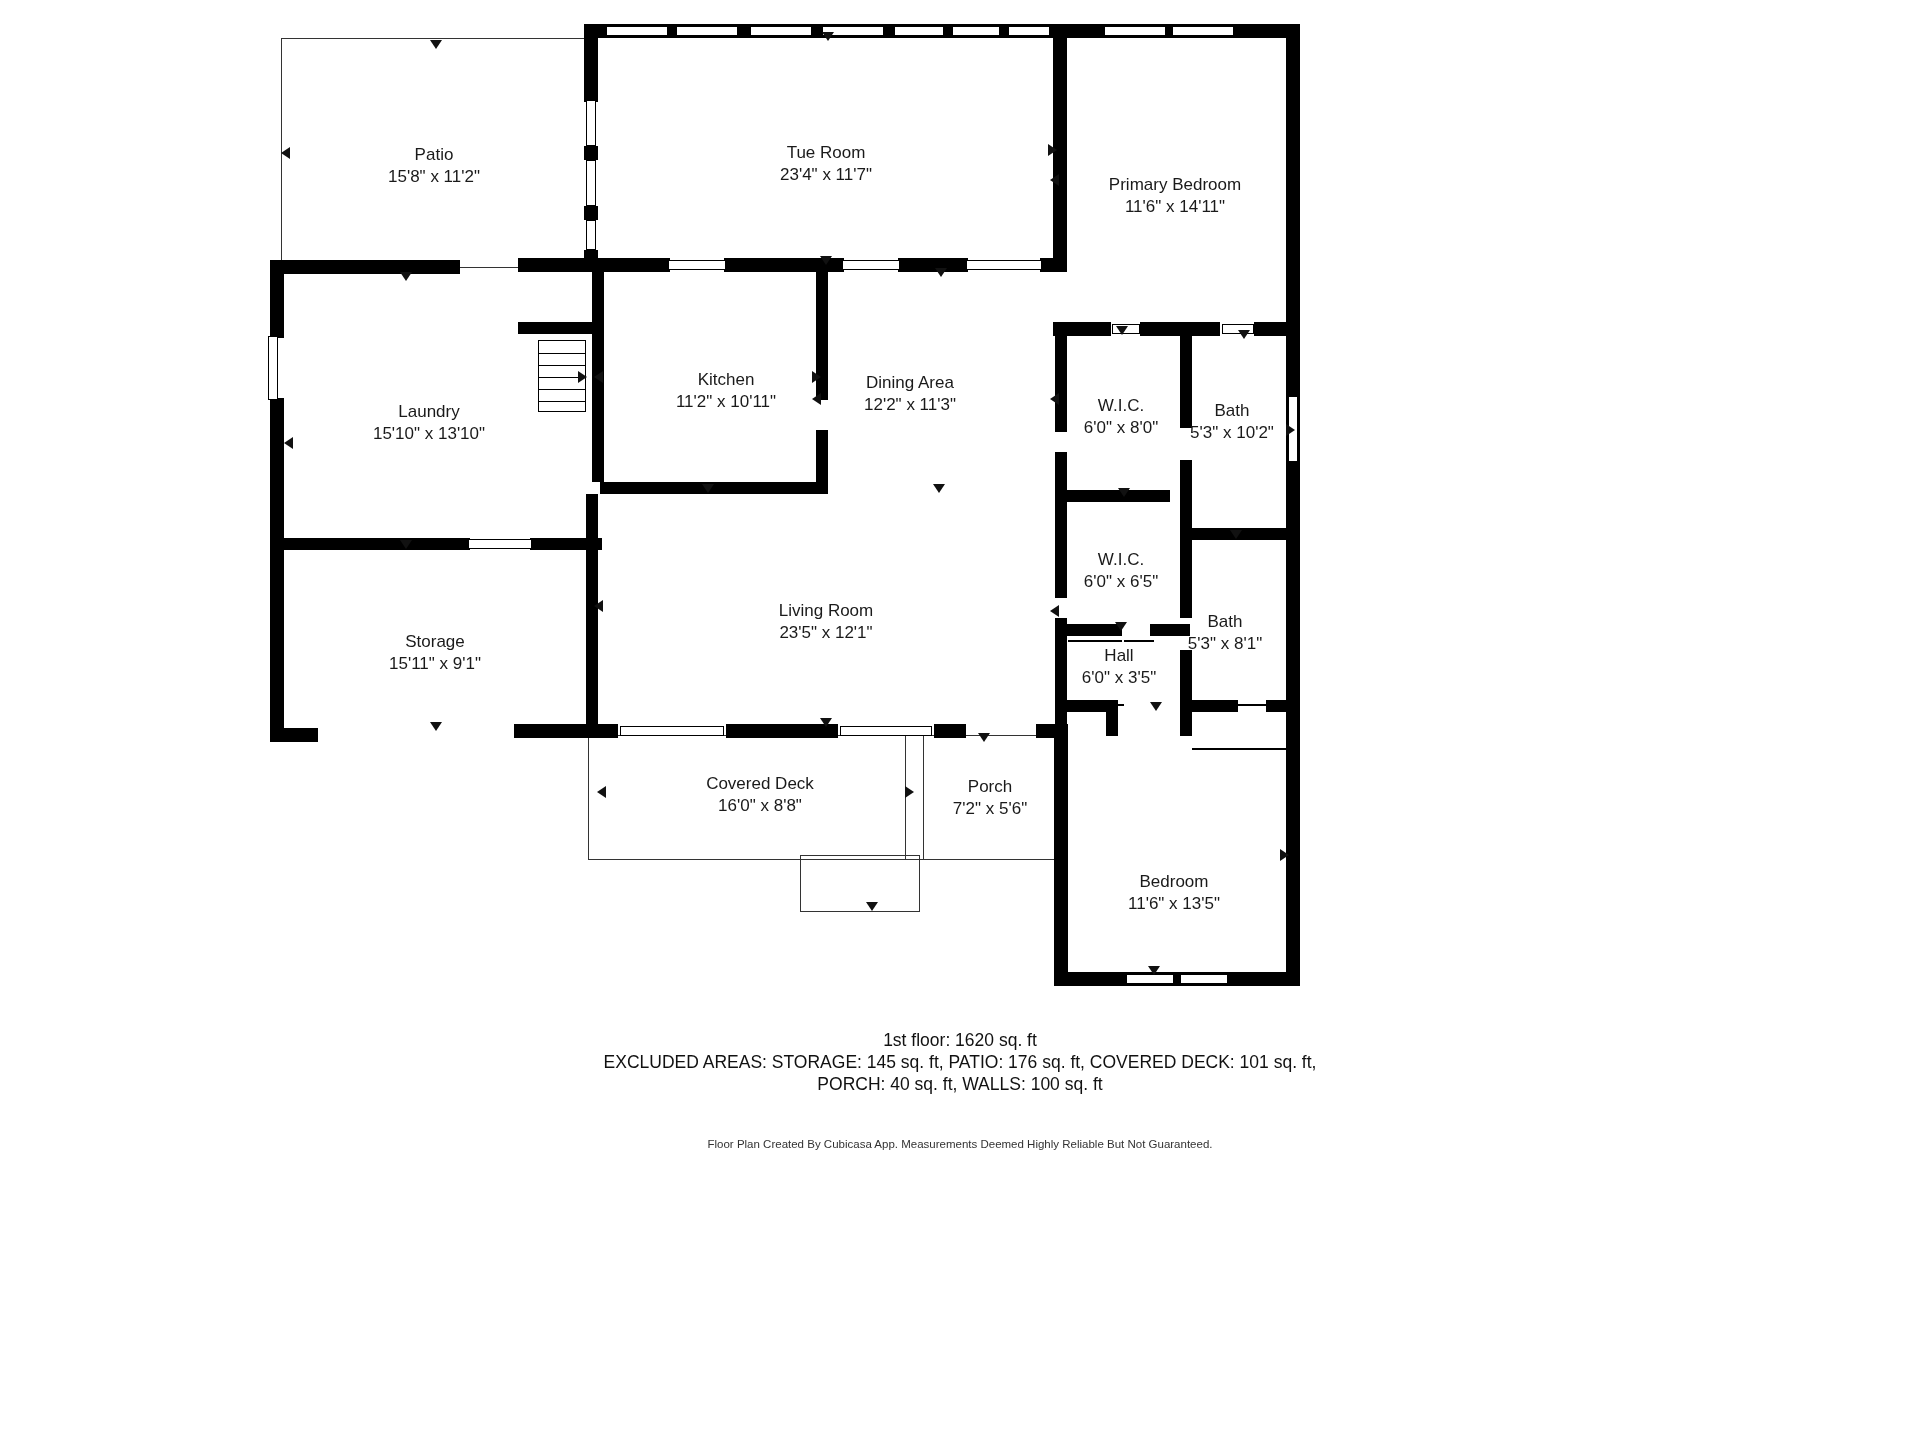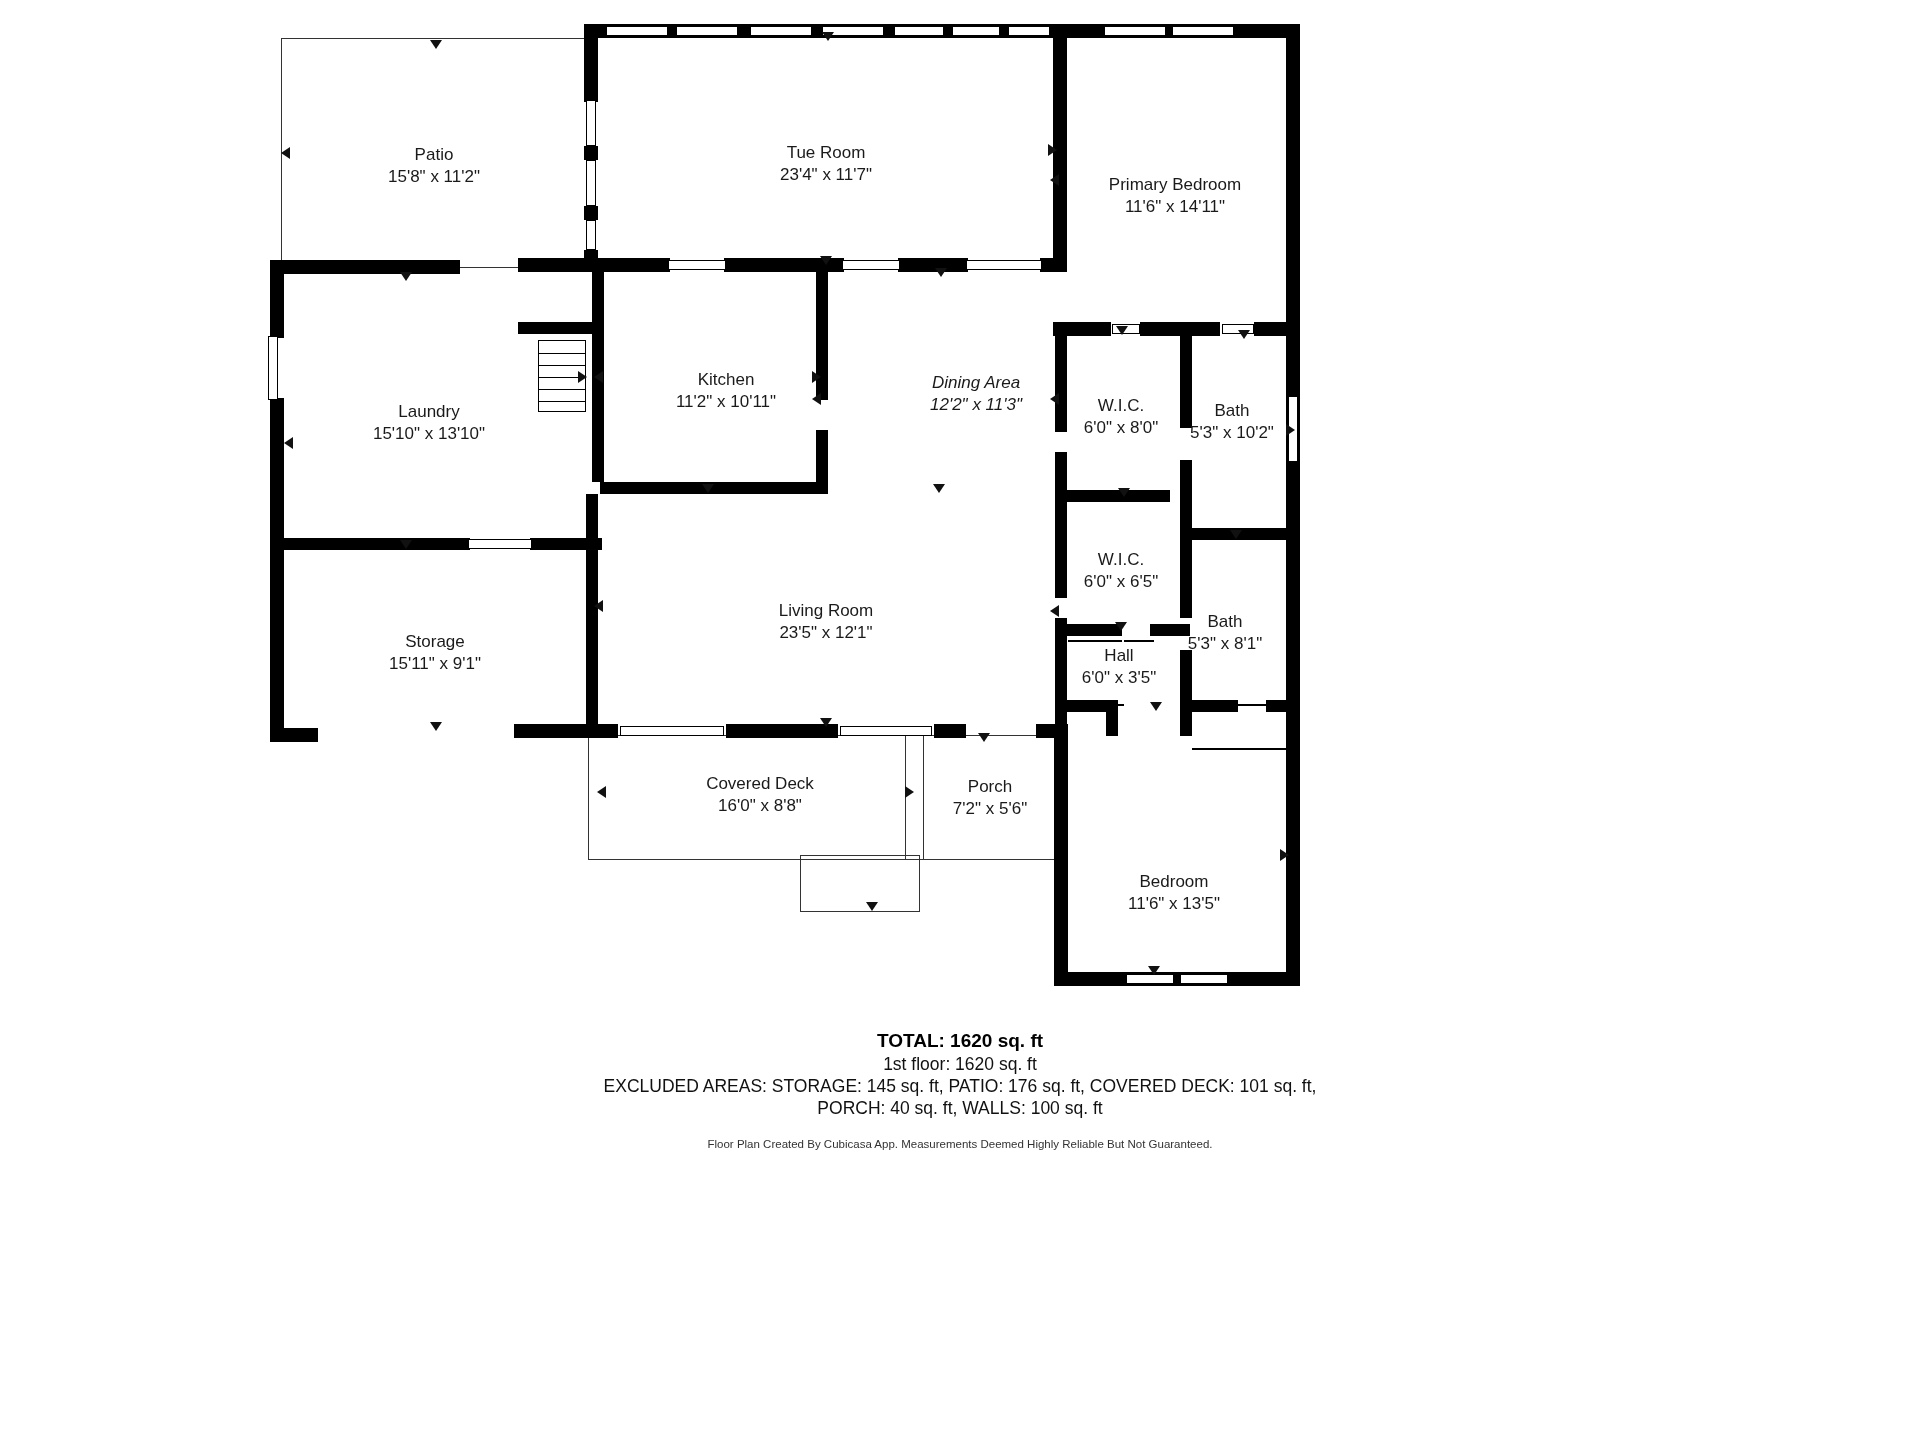--- a/index.html
+++ b/index.html
@@ -271,21 +271,21 @@
     <span class="dims">11'6" x 14'11"</span>
   </div>
   <div class="room-label" style="left:429px; top:423px;">
     <span class="name">Laundry</span>
     <span class="dims">15'10" x 13'10"</span>
   </div>
   <div class="room-label" style="left:726px; top:391px;">
     <span class="name">Kitchen</span>
     <span class="dims">11'2" x 10'11"</span>
   </div>
-  <div class="room-label" style="left:976px; top:394px;font-style:italic;">
+  <div class="room-label" style="left:910px; top:394px;">
     <span class="name">Dining Area</span>
     <span class="dims">12'2" x 11'3"</span>
   </div>
   <div class="room-label" style="left:1121px; top:417px;">
     <span class="name">W.I.C.</span>
     <span class="dims">6'0" x 8'0"</span>
   </div>
   <div class="room-label" style="left:1232px; top:422px;">
     <span class="name">Bath</span>
     <span class="dims">5'3" x 10'2"</span>
@@ -319,19 +319,18 @@
     <span class="dims">7'2" x 5'6"</span>
   </div>
   <div class="room-label" style="left:1174px; top:893px;">
     <span class="name">Bedroom</span>
     <span class="dims">11'6" x 13'5"</span>
   </div>
 
 </div>
 
 <div class="summary" style="top:1030px;">
-  <div class="total">TOTAL: 1620 sq. ft</div>
   <div class="line">1st floor: 1620 sq. ft</div>
   <div class="line">EXCLUDED AREAS: STORAGE: 145 sq. ft, PATIO: 176 sq. ft, COVERED DECK: 101 sq. ft,</div>
   <div class="line">PORCH: 40 sq. ft, WALLS: 100 sq. ft</div>
 </div>
 
 <div class="credit" style="top:1138px;">Floor Plan Created By Cubicasa App. Measurements Deemed Highly Reliable But Not Guaranteed.</div>
 
 </body></html>

